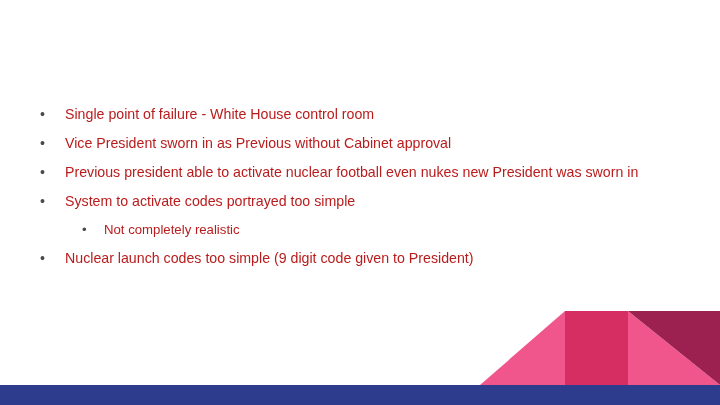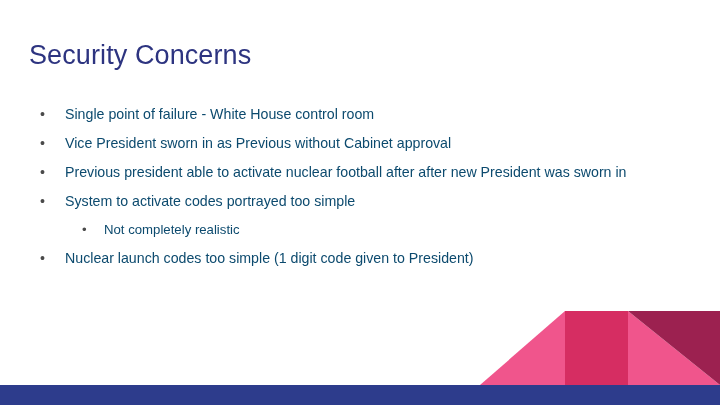--- a/index.html
+++ b/index.html
@@ -66,21 +66,21 @@
   .level-1 .bullet-marker {
     width: 25px;
     font-size: 14.2px;
   }
   .level-2 .bullet-marker {
     width: 22px;
     font-size: 13.2px;
   }
   .bullet-text {
     flex: 1 1 auto;
-    color: #0c4a6e;
+    color: #b91c1c;
   }
 
   
   .decor {
     position: absolute;
     left: 0;
     top: 300px;
     width: 720px;
     height: 105px;
     pointer-events: none;
@@ -92,52 +92,51 @@
     width: 720px;
     height: 20px;
     background: #2d3c8c;
   }
 </style>
 </head>
 <body>
 
 <div class="slide">
 
-  <div class="slide-title">Security Concerns</div>
 
   <div class="body-list">
 
     <div class="bullet-row level-1">
       <span class="bullet-marker">•</span>
       <span class="bullet-text">Single point of failure - White House control room</span>
     </div>
 
     <div class="bullet-row level-1">
       <span class="bullet-marker">•</span>
       <span class="bullet-text">Vice President sworn in as Previous without Cabinet approval</span>
     </div>
 
     <div class="bullet-row level-1">
       <span class="bullet-marker">•</span>
-      <span class="bullet-text">Previous president able to activate nuclear football after after new President was sworn in</span>
+      <span class="bullet-text">Previous president able to activate nuclear football even nukes new President was sworn in</span>
     </div>
 
     <div class="bullet-row level-1">
       <span class="bullet-marker">•</span>
       <span class="bullet-text">System to activate codes portrayed too simple</span>
     </div>
 
     <div class="bullet-row level-2">
       <span class="bullet-marker">•</span>
       <span class="bullet-text">Not completely realistic</span>
     </div>
 
     <div class="bullet-row level-1">
       <span class="bullet-marker">•</span>
-      <span class="bullet-text">Nuclear launch codes too simple (1 digit code given to President)</span>
+      <span class="bullet-text">Nuclear launch codes too simple (9 digit code given to President)</span>
     </div>
 
   </div>
 
   <svg class="decor" width="720" height="105" viewBox="0 0 720 105">
 
     <polygon points="480,85 565,11 565,85" fill="#f0558c"></polygon>
 
     <polygon points="565,11 628,11 628,85 565,85" fill="#d62d62"></polygon>
 

